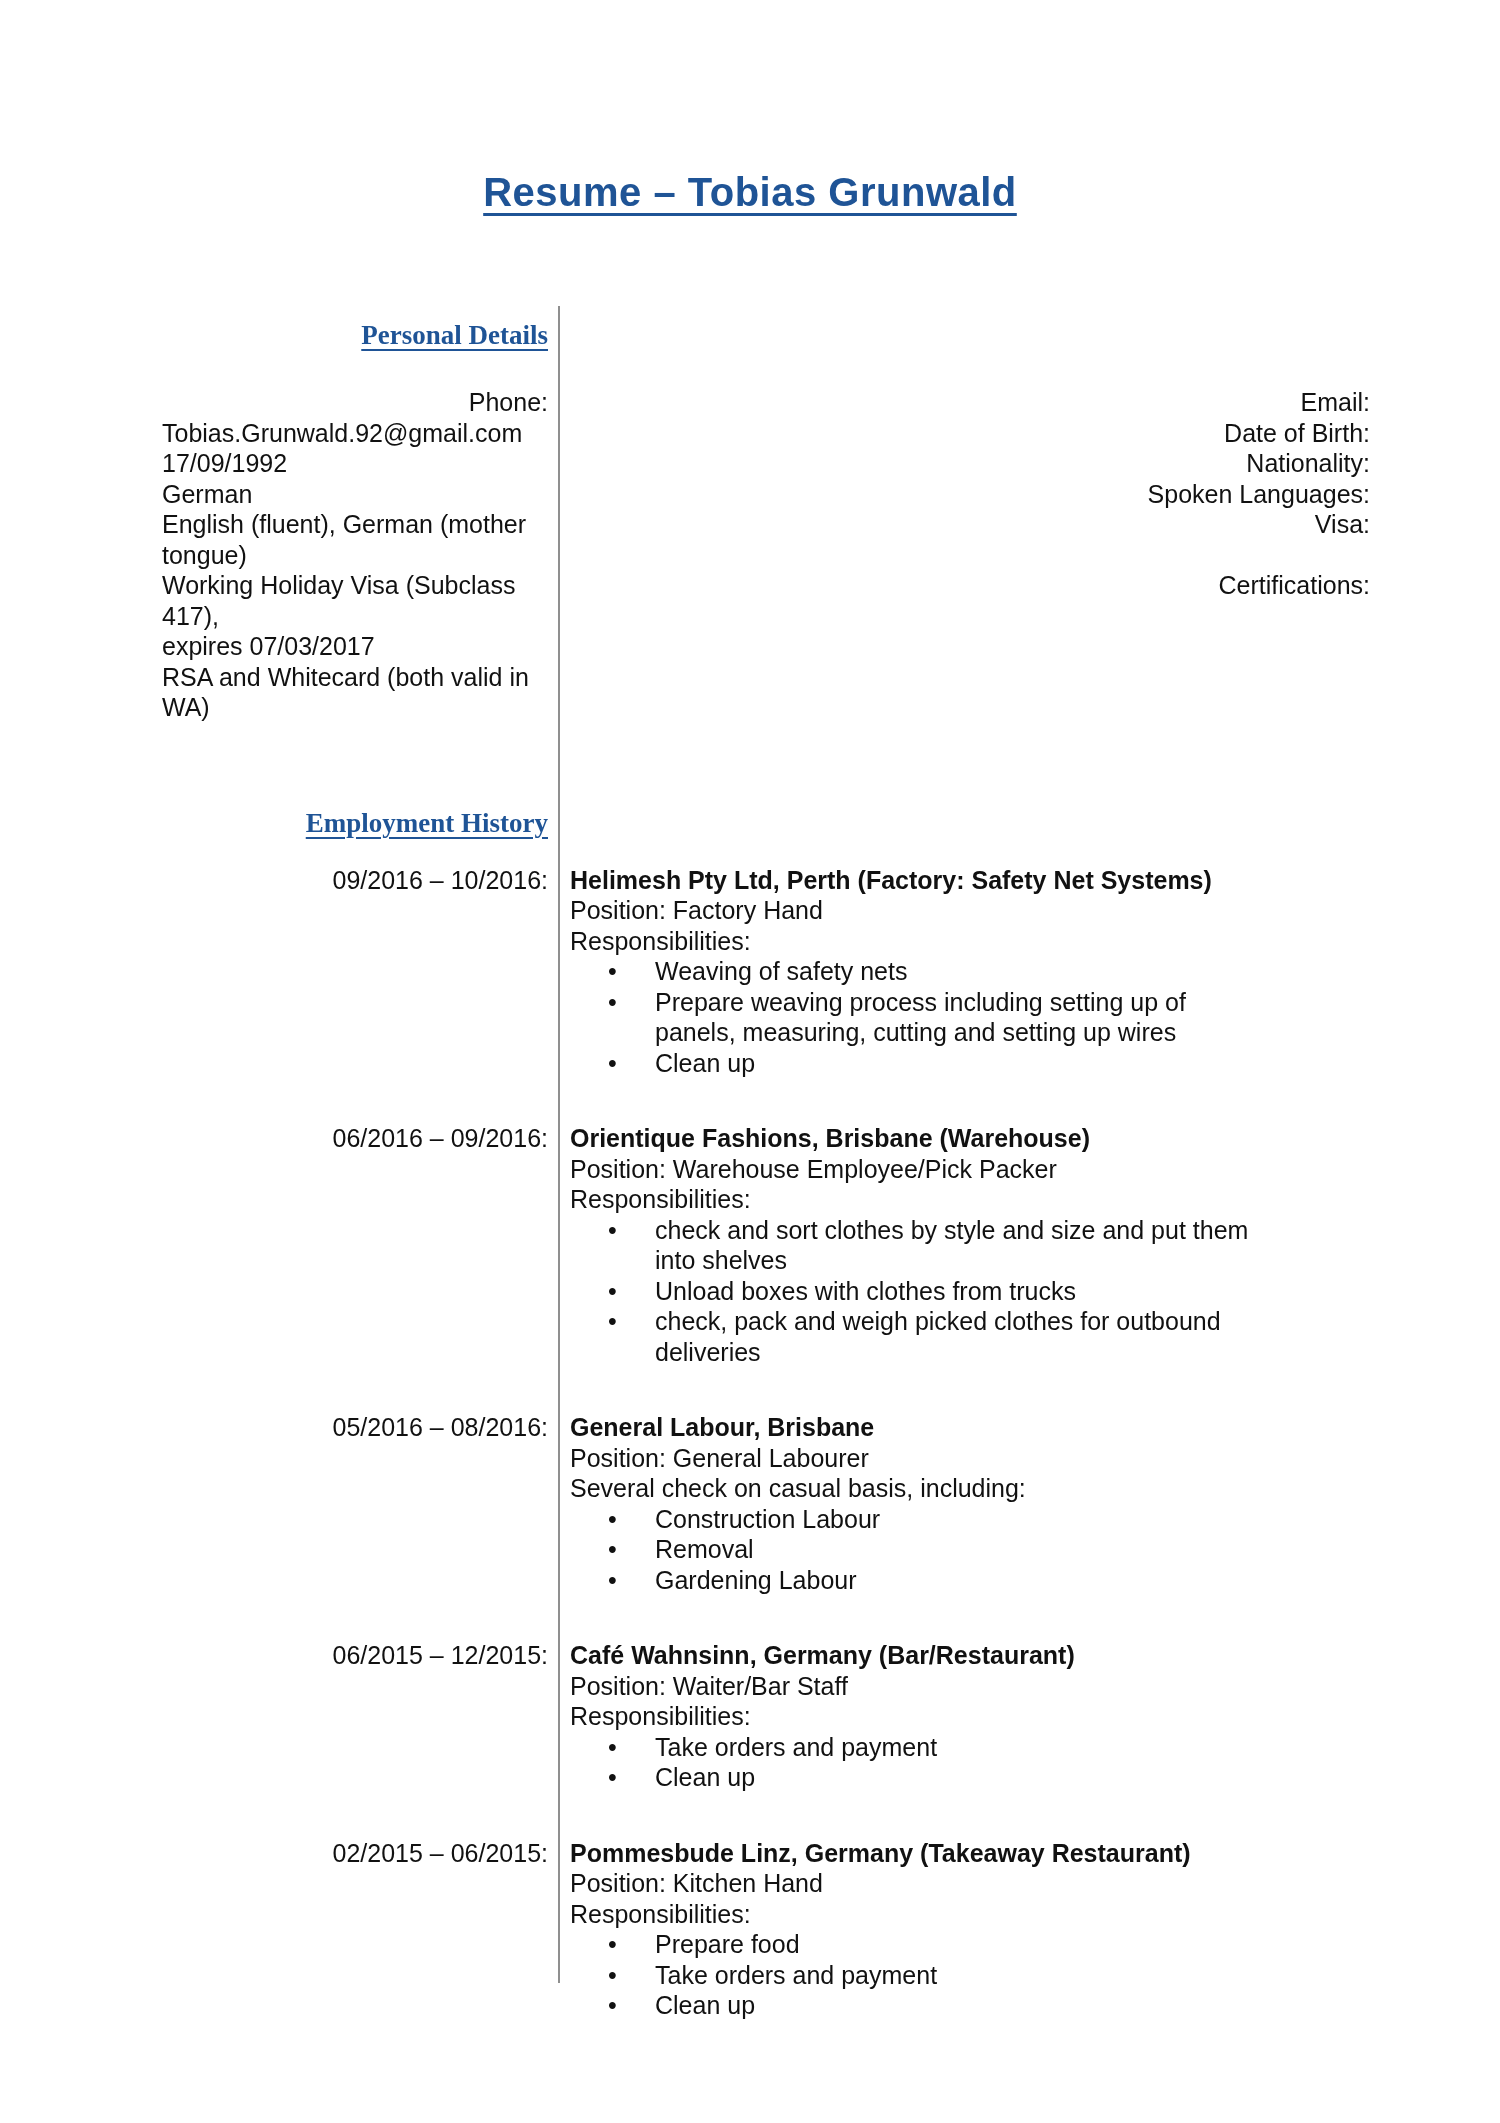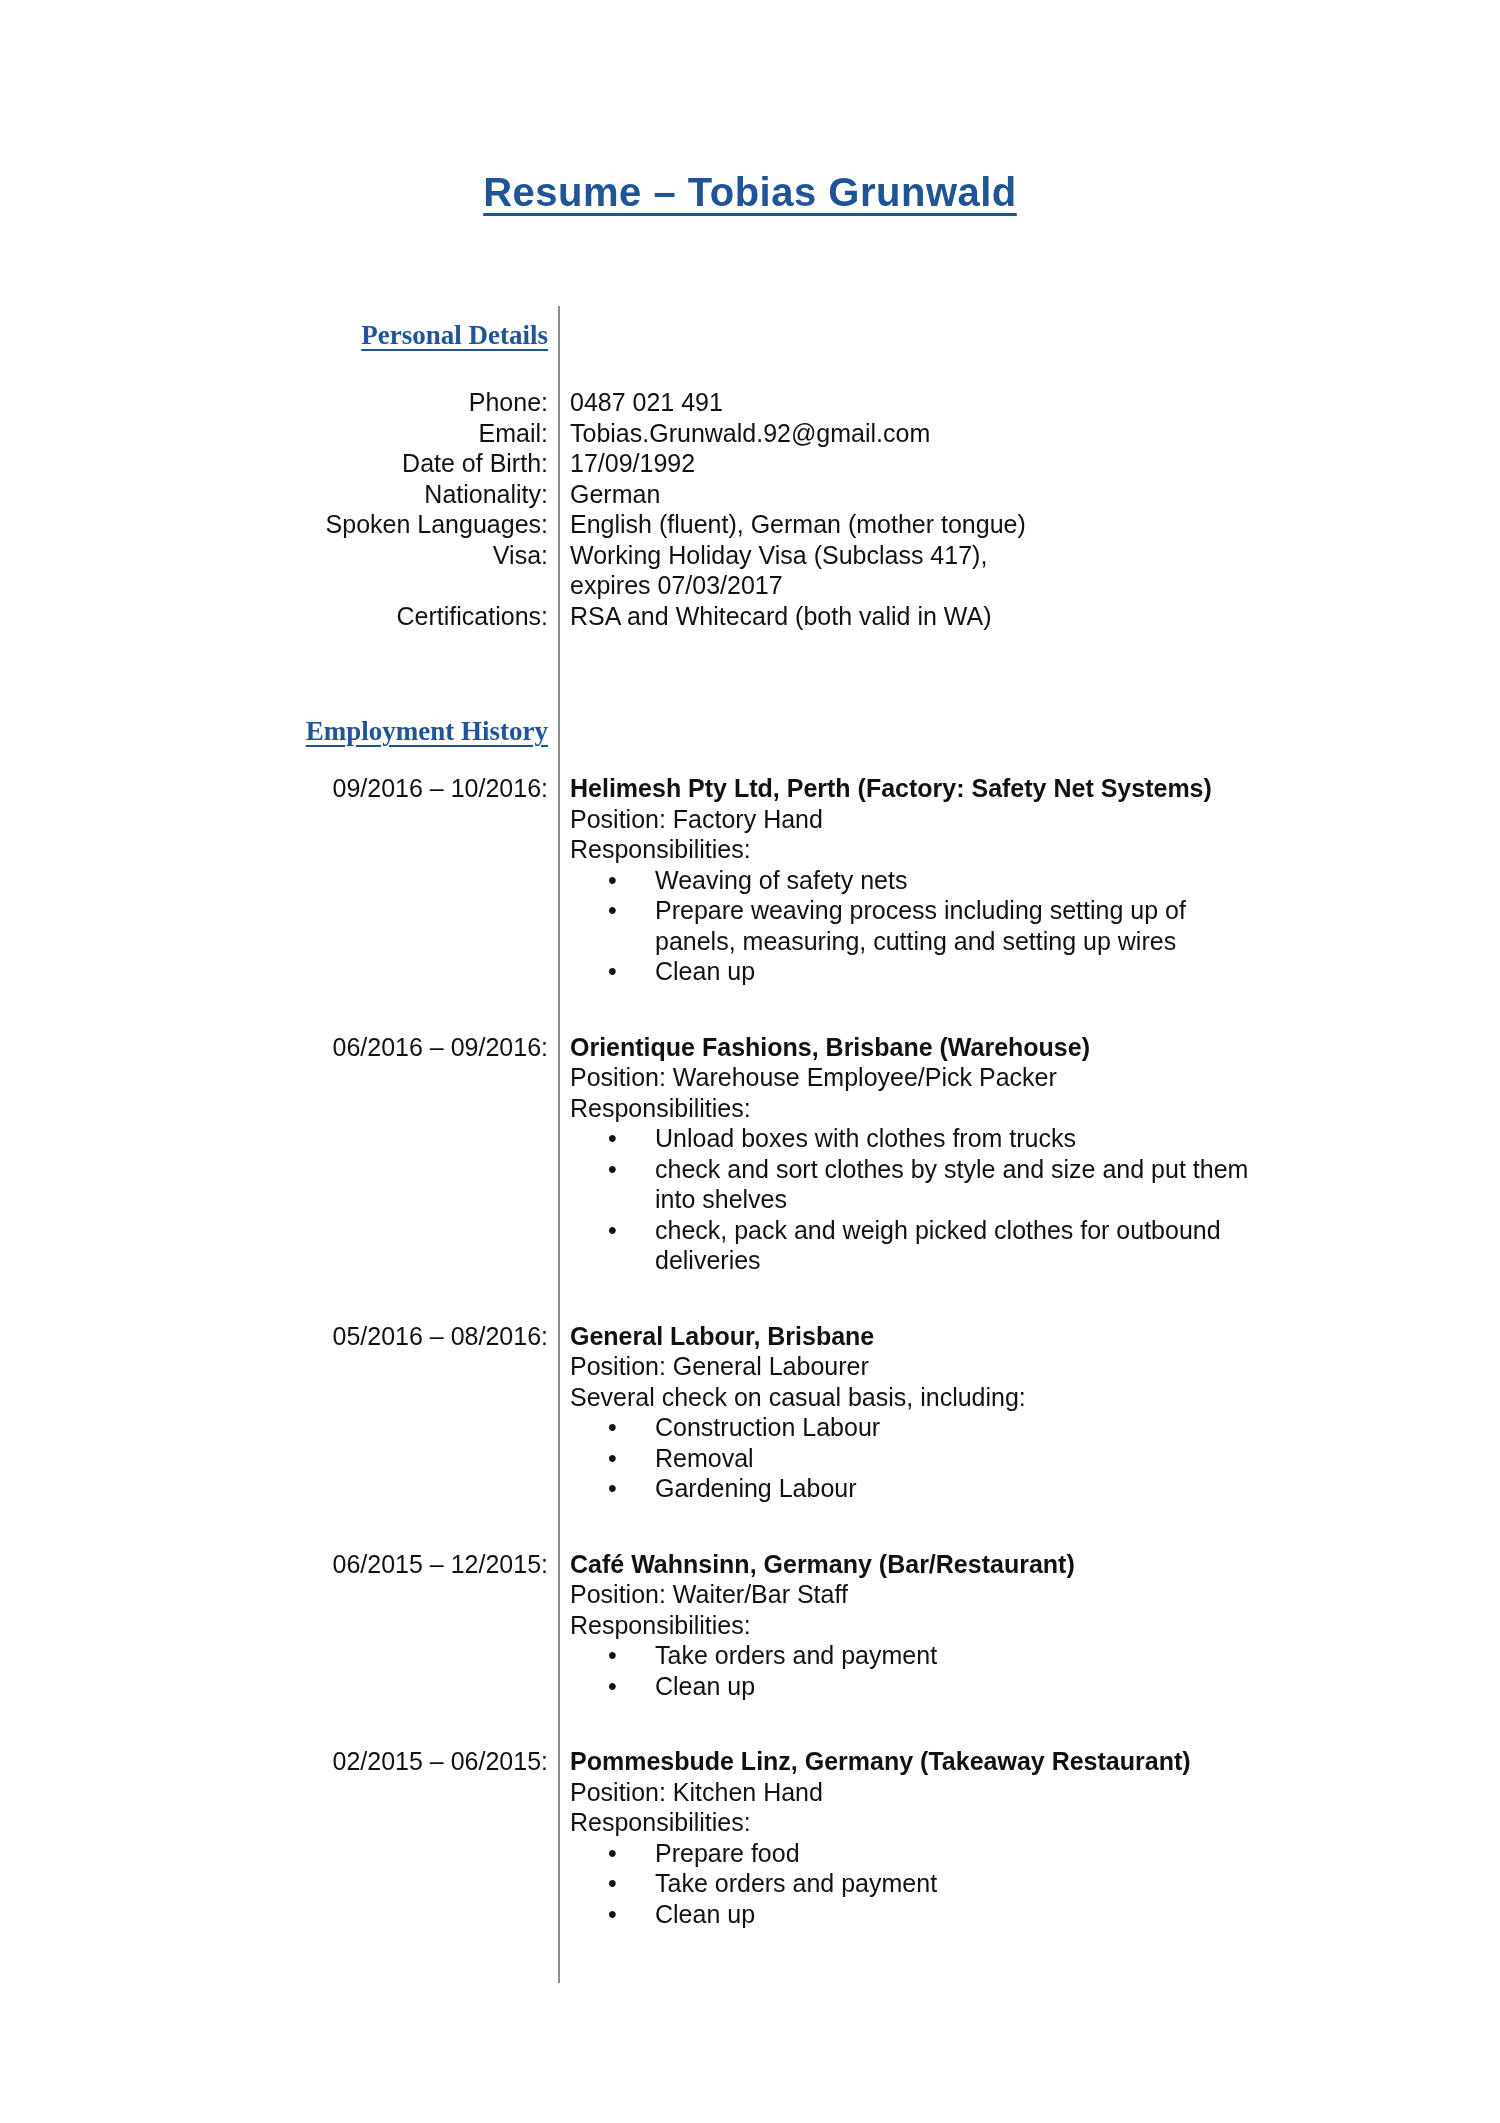--- a/index.html
+++ b/index.html
@@ -86,21 +86,20 @@
 <body>
 
 <div class="page">
   <div class="doc-title">Resume – Tobias Grunwald</div>
   <div class="column-divider"></div>
   <div class="content-grid" id="content-grid">
       <div class="left-cell section-heading">Personal Details</div>
       <div class="right-cell"></div>
       <div class="row-spacer" style="height: 36px;"></div>
       <div class="left-cell">Phone:</div>
-      <div class="right-cell">0487 021 491</div>
       <div class="left-cell">Email:</div>
       <div class="right-cell">Tobias.Grunwald.92@gmail.com</div>
       <div class="left-cell">Date of Birth:</div>
       <div class="right-cell">17/09/1992</div>
       <div class="left-cell">Nationality:</div>
       <div class="right-cell">German</div>
       <div class="left-cell">Spoken Languages:</div>
       <div class="right-cell">English (fluent), German (mother tongue)</div>
       <div class="left-cell">Visa:</div>
       <div class="right-cell">Working Holiday Visa (Subclass 417),
@@ -109,22 +108,22 @@
       <div class="right-cell">RSA and Whitecard (both valid in WA)</div>
       <div class="row-spacer" style="height: 84px;"></div>
       <div class="left-cell section-heading">Employment History</div>
       <div class="right-cell"></div>
       <div class="row-spacer" style="height: 26px;"></div>
       <div class="left-cell">09/2016 – 10/2016:</div>
       <div class="right-cell"><div class="job-company">Helimesh Pty Ltd, Perth (Factory: Safety Net Systems)</div><div class="job-position">Position: Factory Hand</div><div class="job-intro">Responsibilities:</div><ul class="job-bullets"><li>Weaving of safety nets</li><li>Prepare weaving process including setting up of
 panels, measuring, cutting and setting up wires</li><li>Clean up</li></ul></div>
       <div class="row-spacer" style="height: 45px;"></div>
       <div class="left-cell">06/2016 – 09/2016:</div>
-      <div class="right-cell"><div class="job-company">Orientique Fashions, Brisbane (Warehouse)</div><div class="job-position">Position: Warehouse Employee/Pick Packer</div><div class="job-intro">Responsibilities:</div><ul class="job-bullets"><li>Unload boxes with clothes from trucks</li><li>check and sort clothes by style and size and put them
-into shelves</li><li>check, pack and weigh picked clothes for outbound
+      <div class="right-cell"><div class="job-company">Orientique Fashions, Brisbane (Warehouse)</div><div class="job-position">Position: Warehouse Employee/Pick Packer</div><div class="job-intro">Responsibilities:</div><ul class="job-bullets"><li>check and sort clothes by style and size and put them
+into shelves</li><li>Unload boxes with clothes from trucks</li><li>check, pack and weigh picked clothes for outbound
 deliveries</li></ul></div>
       <div class="row-spacer" style="height: 45px;"></div>
       <div class="left-cell">05/2016 – 08/2016:</div>
       <div class="right-cell"><div class="job-company">General Labour, Brisbane</div><div class="job-position">Position: General Labourer</div><div class="job-intro">Several check on casual basis, including:</div><ul class="job-bullets"><li>Construction Labour</li><li>Removal</li><li>Gardening Labour</li></ul></div>
       <div class="row-spacer" style="height: 45px;"></div>
       <div class="left-cell">06/2015 – 12/2015:</div>
       <div class="right-cell"><div class="job-company">Café Wahnsinn, Germany (Bar/Restaurant)</div><div class="job-position">Position: Waiter/Bar Staff</div><div class="job-intro">Responsibilities:</div><ul class="job-bullets"><li>Take orders and payment</li><li>Clean up</li></ul></div>
       <div class="row-spacer" style="height: 45px;"></div>
       <div class="left-cell">02/2015 – 06/2015:</div>
       <div class="right-cell"><div class="job-company">Pommesbude Linz, Germany (Takeaway Restaurant)</div><div class="job-position">Position: Kitchen Hand</div><div class="job-intro">Responsibilities:</div><ul class="job-bullets"><li>Prepare food</li><li>Take orders and payment</li><li>Clean up</li></ul></div>

